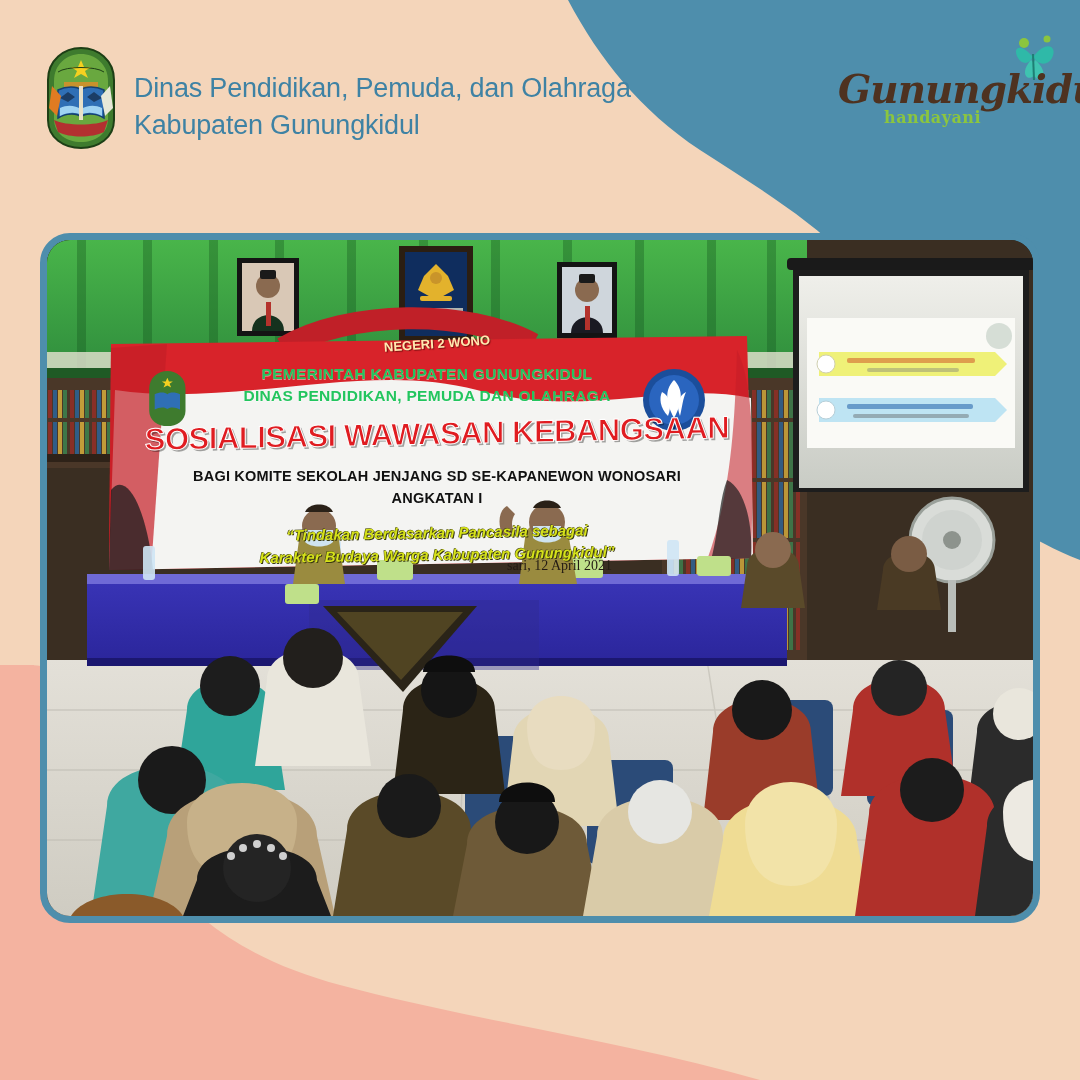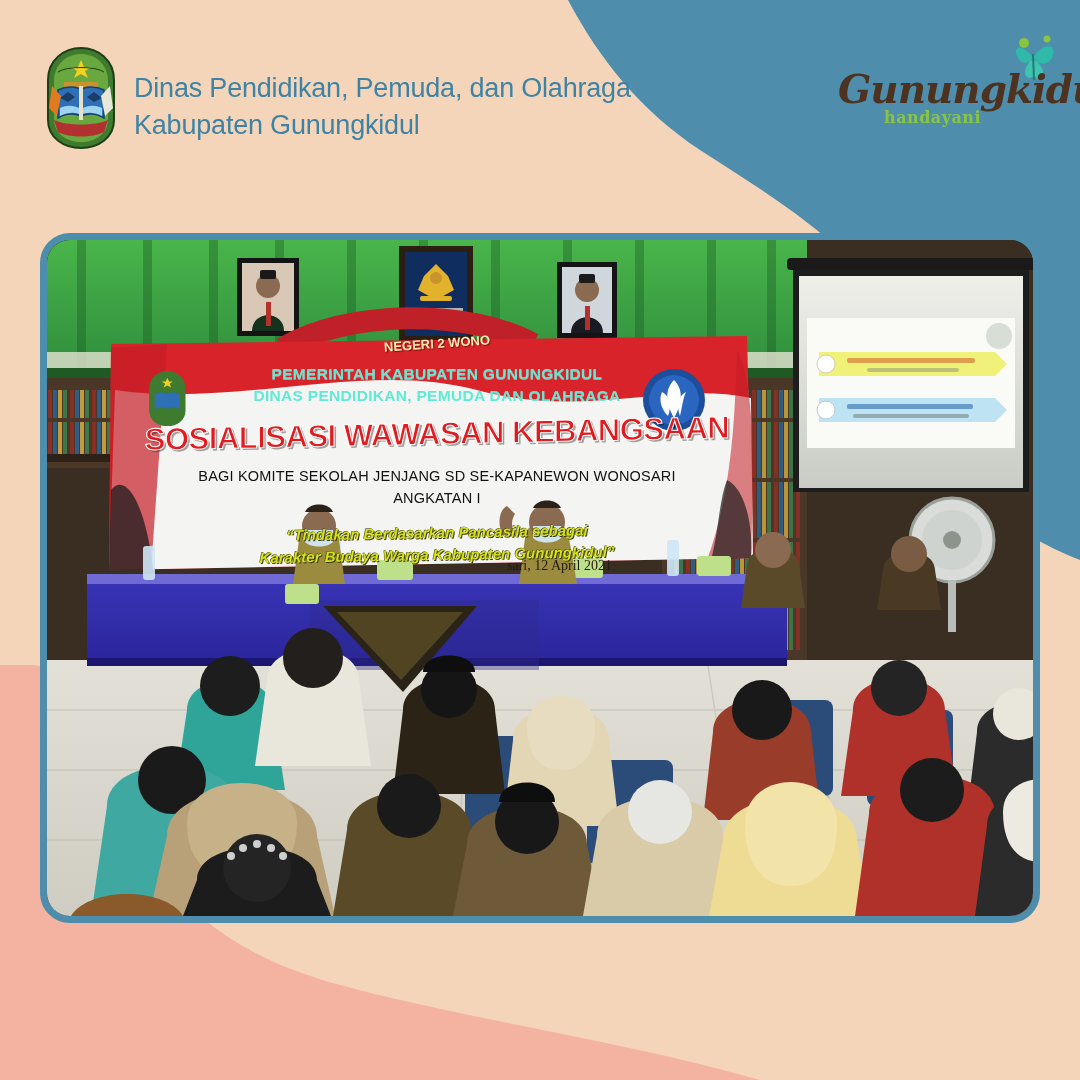--- a/index.html
+++ b/index.html
@@ -51,36 +51,36 @@
     overflow:hidden;background:#2b2b24;
     box-sizing:border-box;
   }
   .photo-inner{position:absolute;inset:0;overflow:hidden;}
   .ph-svg{position:absolute;left:0;top:0;width:986px;height:676px;}
 
   
   .banner-text{position:absolute;left:0;top:0;width:986px;height:676px;pointer-events:none;}
   .bt{position:absolute;text-align:center;white-space:pre-line;}
   .bt-gov{
-    left:110px;top:123px;width:560px;
-    color:#5eead4;font-weight:bold;font-size:15.5px;line-height:1.42;
+    left:100px;top:123px;width:560px;
+    color:#22c55e;font-weight:bold;font-size:15.5px;line-height:1.42;
     letter-spacing:0.3px;
     text-shadow:0 1px 0 rgba(255,255,255,.45);
   }
   .bt-main{
     left:60px;top:178px;width:660px;
     color:#E01C21;font-weight:bold;font-size:31px;line-height:1;
     letter-spacing:-0.5px;
     -webkit-text-stroke:1px #ffffff;
     text-shadow:2px 2px 0 rgba(0,0,0,.35);
     transform:skewY(-1.2deg);
   }
   .bt-sub{
     left:70px;top:226px;width:640px;
-    color:#111;font-weight:normal;font-size:14.5px;line-height:1.5;
+    color:#111;font-weight:bold;font-size:14.5px;line-height:1.5;
     letter-spacing:0.2px;
   }
   .bt-quote{
     left:120px;top:282px;width:540px;
     color:#D6E21A;font-weight:bold;font-style:italic;font-size:15px;line-height:1.45;
     text-shadow:1px 1px 0 #3a3a10, -0.5px -0.5px 0 #3a3a10;
     transform:skewY(-1deg);
   }
   .bt-date{
     left:460px;top:318px;width:230px;

